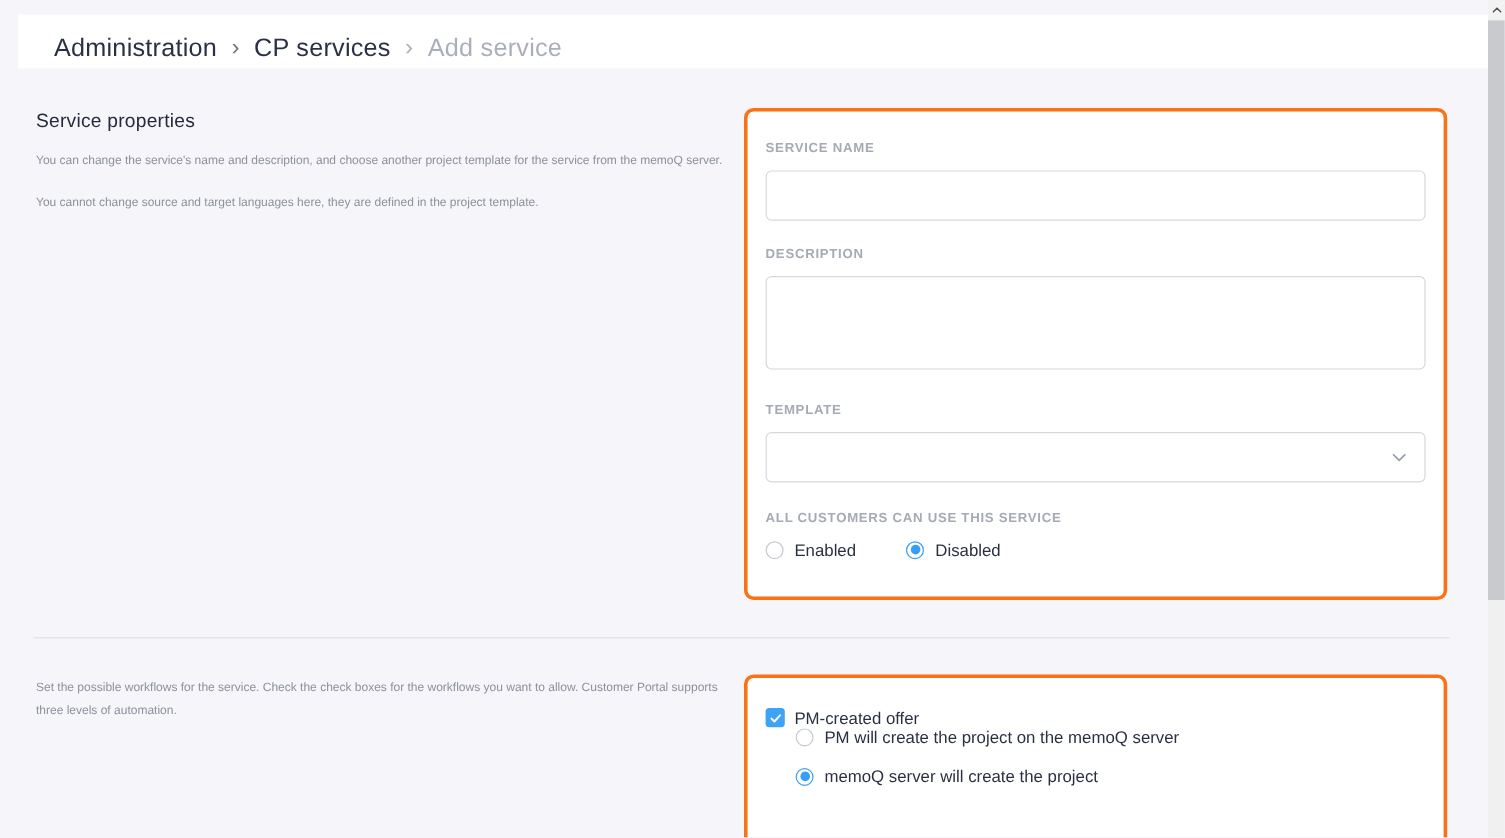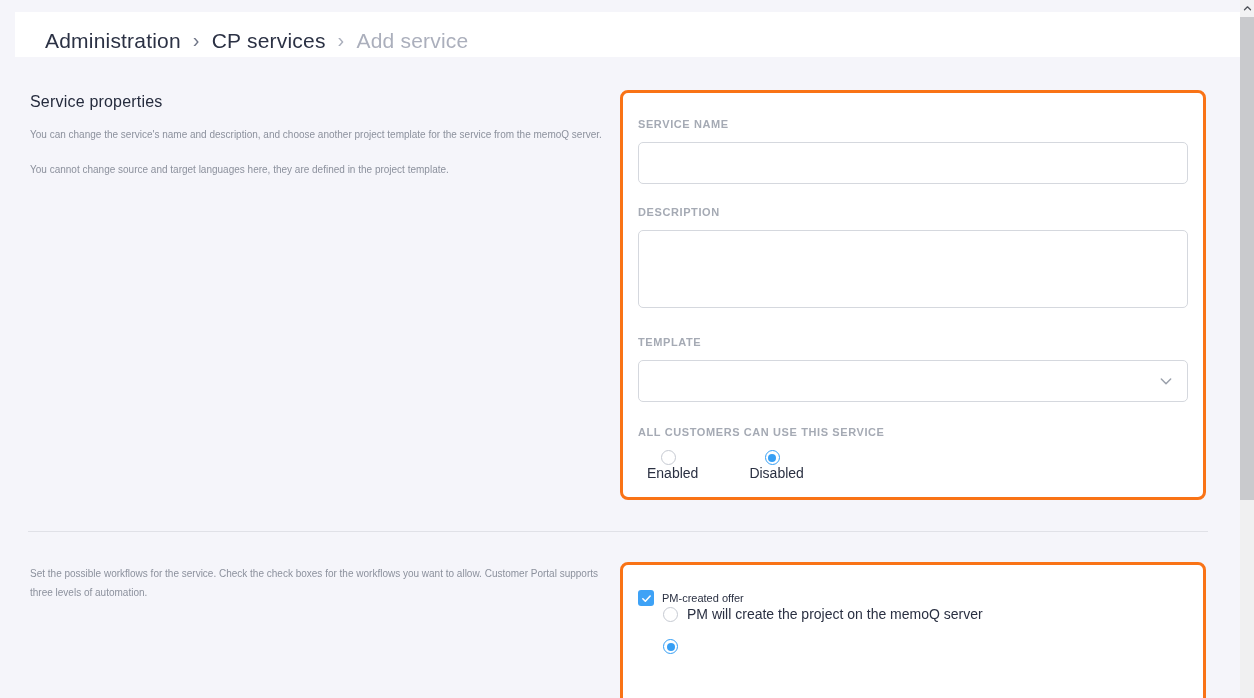--- a/index.html
+++ b/index.html
@@ -71,41 +71,41 @@
 
   .select {
     position: relative; width: 100%; height: 42px;
     border: 1px solid #d5d8de; border-radius: 5px; background: #fff;
     margin-bottom: 24px; cursor: pointer;
   }
   .select .value { line-height: 40px; padding: 0 12px; font-size: 14px; color: #2a3042; }
   .select .chevron { position: absolute; right: 13px; top: 12px; pointer-events: none; }
 
   .radio-row { display: flex; align-items: center; margin-top: 2px; }
-  .radio-opt { display: flex; align-items: center; cursor: pointer; flex-direction: column; }
+  .radio-opt { display: flex; align-items: center; cursor: pointer; }
   .radio-opt.first { margin-right: 42px; }
   .radio {
     width: 15px; height: 15px; border-radius: 50%;
     border: 1px solid #c6cad2; background: #fff; position: relative; flex: none;
   }
   .radio.checked { border-color: #369ff5; }
   .radio.checked::after {
     content: ""; position: absolute; left: 2.5px; top: 2.5px;
     width: 8px; height: 8px; border-radius: 50%; background: #369ff5;
   }
   .radio-label { margin-left: 9px; font-size: 14px; color: #2a3042; }
 
   
   .checkbox-row { display: flex; align-items: center; }
   .checkbox {
     width: 16px; height: 16px; border-radius: 3px; background: #3ea2f6;
     display: flex; align-items: center; justify-content: center;
     flex: none; cursor: pointer;
   }
-  .checkbox-label { margin-left: 8px; font-size: 11px; color: #2a3042; cursor: pointer; }
+  .checkbox-label { margin-left: 8px; font-size: 14px; color: #2a3042; cursor: pointer; }
   .sub-desc { margin: 5px 0 18px 24px; font-size: 12.5px; line-height: 16px; color: #959aa5; }
   .wf-radio { display: flex; align-items: center; margin: 0 0 17px 25px; text-align: right; }
 
   
   .scrollbar {
     position: absolute; right: 0; top: 0; width: 14px; height: 698px;
     background: #f0f0f1;
   }
   .scroll-btn {
     position: absolute; top: 0; left: 0; width: 14px; height: 17px;
@@ -185,20 +185,21 @@
         </span>
         <span class="checkbox-label">PM-created offer</span>
       </div>
 
       <div class="wf-radio" role="radio" aria-checked="false">
         <span class="radio"></span>
         <span class="radio-label">PM will create the project on the memoQ server</span>
       </div>
       <div class="wf-radio" role="radio" aria-checked="true">
         <span class="radio checked"></span>
+        <span class="radio-label">memoQ server will create the project</span>
       </div>
     </section>
   </main>
 
   <div class="scrollbar">
     <div class="scroll-btn">
       <svg width="9" height="9" viewBox="0 0 24 24" fill="none" stroke="#4f5358" stroke-width="3.4" stroke-linecap="round" stroke-linejoin="round">
         <polyline points="4,15.5 12,7.5 20,15.5"></polyline>
       </svg>
     </div>

